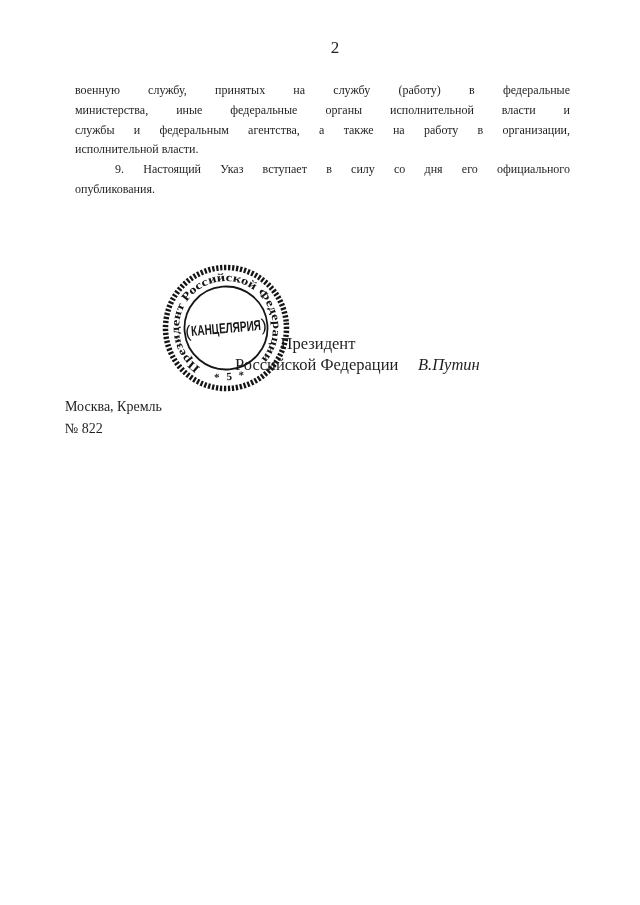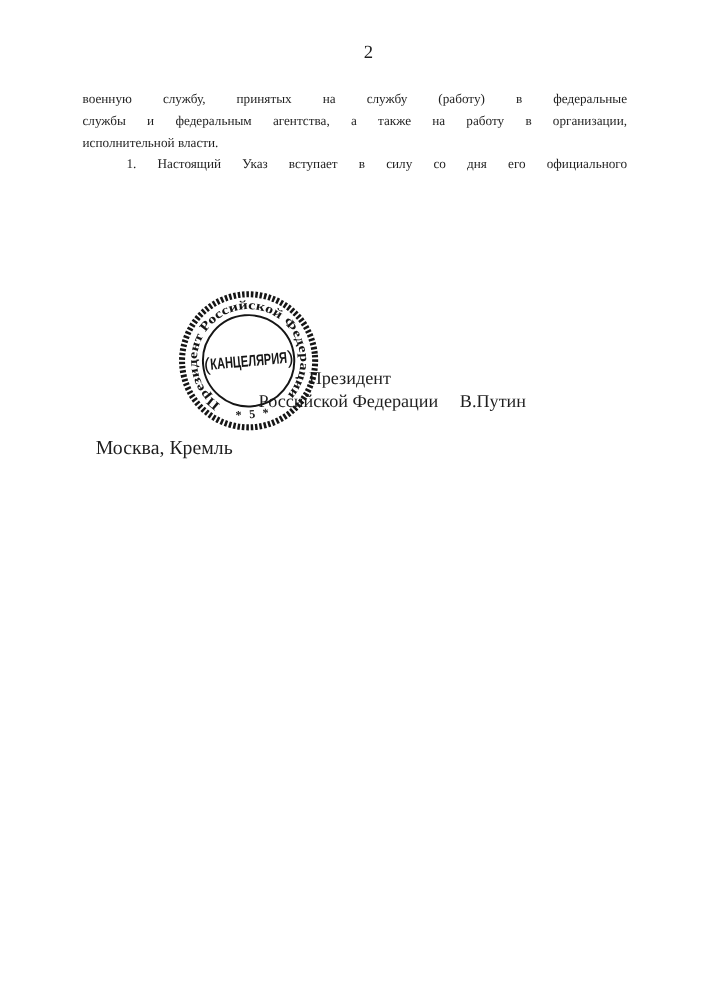--- a/index.html
+++ b/index.html
@@ -60,50 +60,53 @@
     left: 235px;
     width: 166px;
     text-align: left;
     font-size: 16.5px;
   }
   .signature-name {
     position: absolute;
     top: 355px;
     left: 418px;
     font-size: 16.5px;
+    font-style: italic;
   }
   .stamp {
     position: absolute;
     left: 156px;
     top: 258px;
     width: 140px;
     height: 140px;
     z-index: 5;
     pointer-events: none;
   }
   .footer-block {
     position: absolute;
-    left: 87px;
+    left: 65px;
     top: 396px;
-    font-size: 18px;
+    font-size: 14px;
     line-height: 22px;
   }
 </style>
 </head>
 <body>
 
 <div class="page">
 
   <div class="page-number">2</div>
 
   <div class="body-text">
     <div class="tline">военную службу, принятых на службу (работу) в федеральные</div>
+    <div class="tline">министерства, иные федеральные органы исполнительной власти и</div>
     <div class="tline">службы и федеральным агентства, а также на работу в организации,</div>
     <div class="tline para-end">исполнительной власти.</div>
-    <div class="tline indent">1. Настоящий Указ вступает в силу со дня его официального</div>
+    <div class="tline indent">9. Настоящий Указ вступает в силу со дня его официального</div>
+    <div class="tline para-end">опубликования.</div>
   </div>
 
   <div class="signature-title-1">Президент</div>
   <div class="signature-title-2">Российской Федерации</div>
   <div class="signature-name">В.Путин</div>
 
   <svg class="stamp" viewBox="-70 -70 140 140" xmlns="http://www.w3.org/2000/svg">
     <g transform="rotate(-5)" fill="none" stroke="none">
       <circle r="60.5" fill="none" stroke="#161616" stroke-width="5.5" stroke-dasharray="2.3 1.7"></circle>
       <circle r="41.5" fill="none" stroke="#161616" stroke-width="1.8"></circle>
@@ -113,15 +116,16 @@
       </text>
       <text x="-38" y="6" text-anchor="middle" font-family="Liberation Sans, sans-serif" font-size="17" fill="#161616">(</text>
       <text x="0" y="5" text-anchor="middle" font-family="Liberation Sans, sans-serif" font-size="14.5" font-weight="bold" fill="#161616" textLength="70" lengthAdjust="spacingAndGlyphs">КАНЦЕЛЯРИЯ</text>
       <text x="38" y="6" text-anchor="middle" font-family="Liberation Sans, sans-serif" font-size="17" fill="#161616">)</text>
       <text x="0" y="52" text-anchor="middle" font-family="Liberation Serif, serif" font-size="11" font-weight="bold" letter-spacing="2" fill="#161616">* 5 *</text>
     </g>
   </svg>
 
   <div class="footer-block">
     <div>Москва, Кремль</div>
+    <div>№ 822</div>
   </div>
 
 </div>
 
 </body></html>

